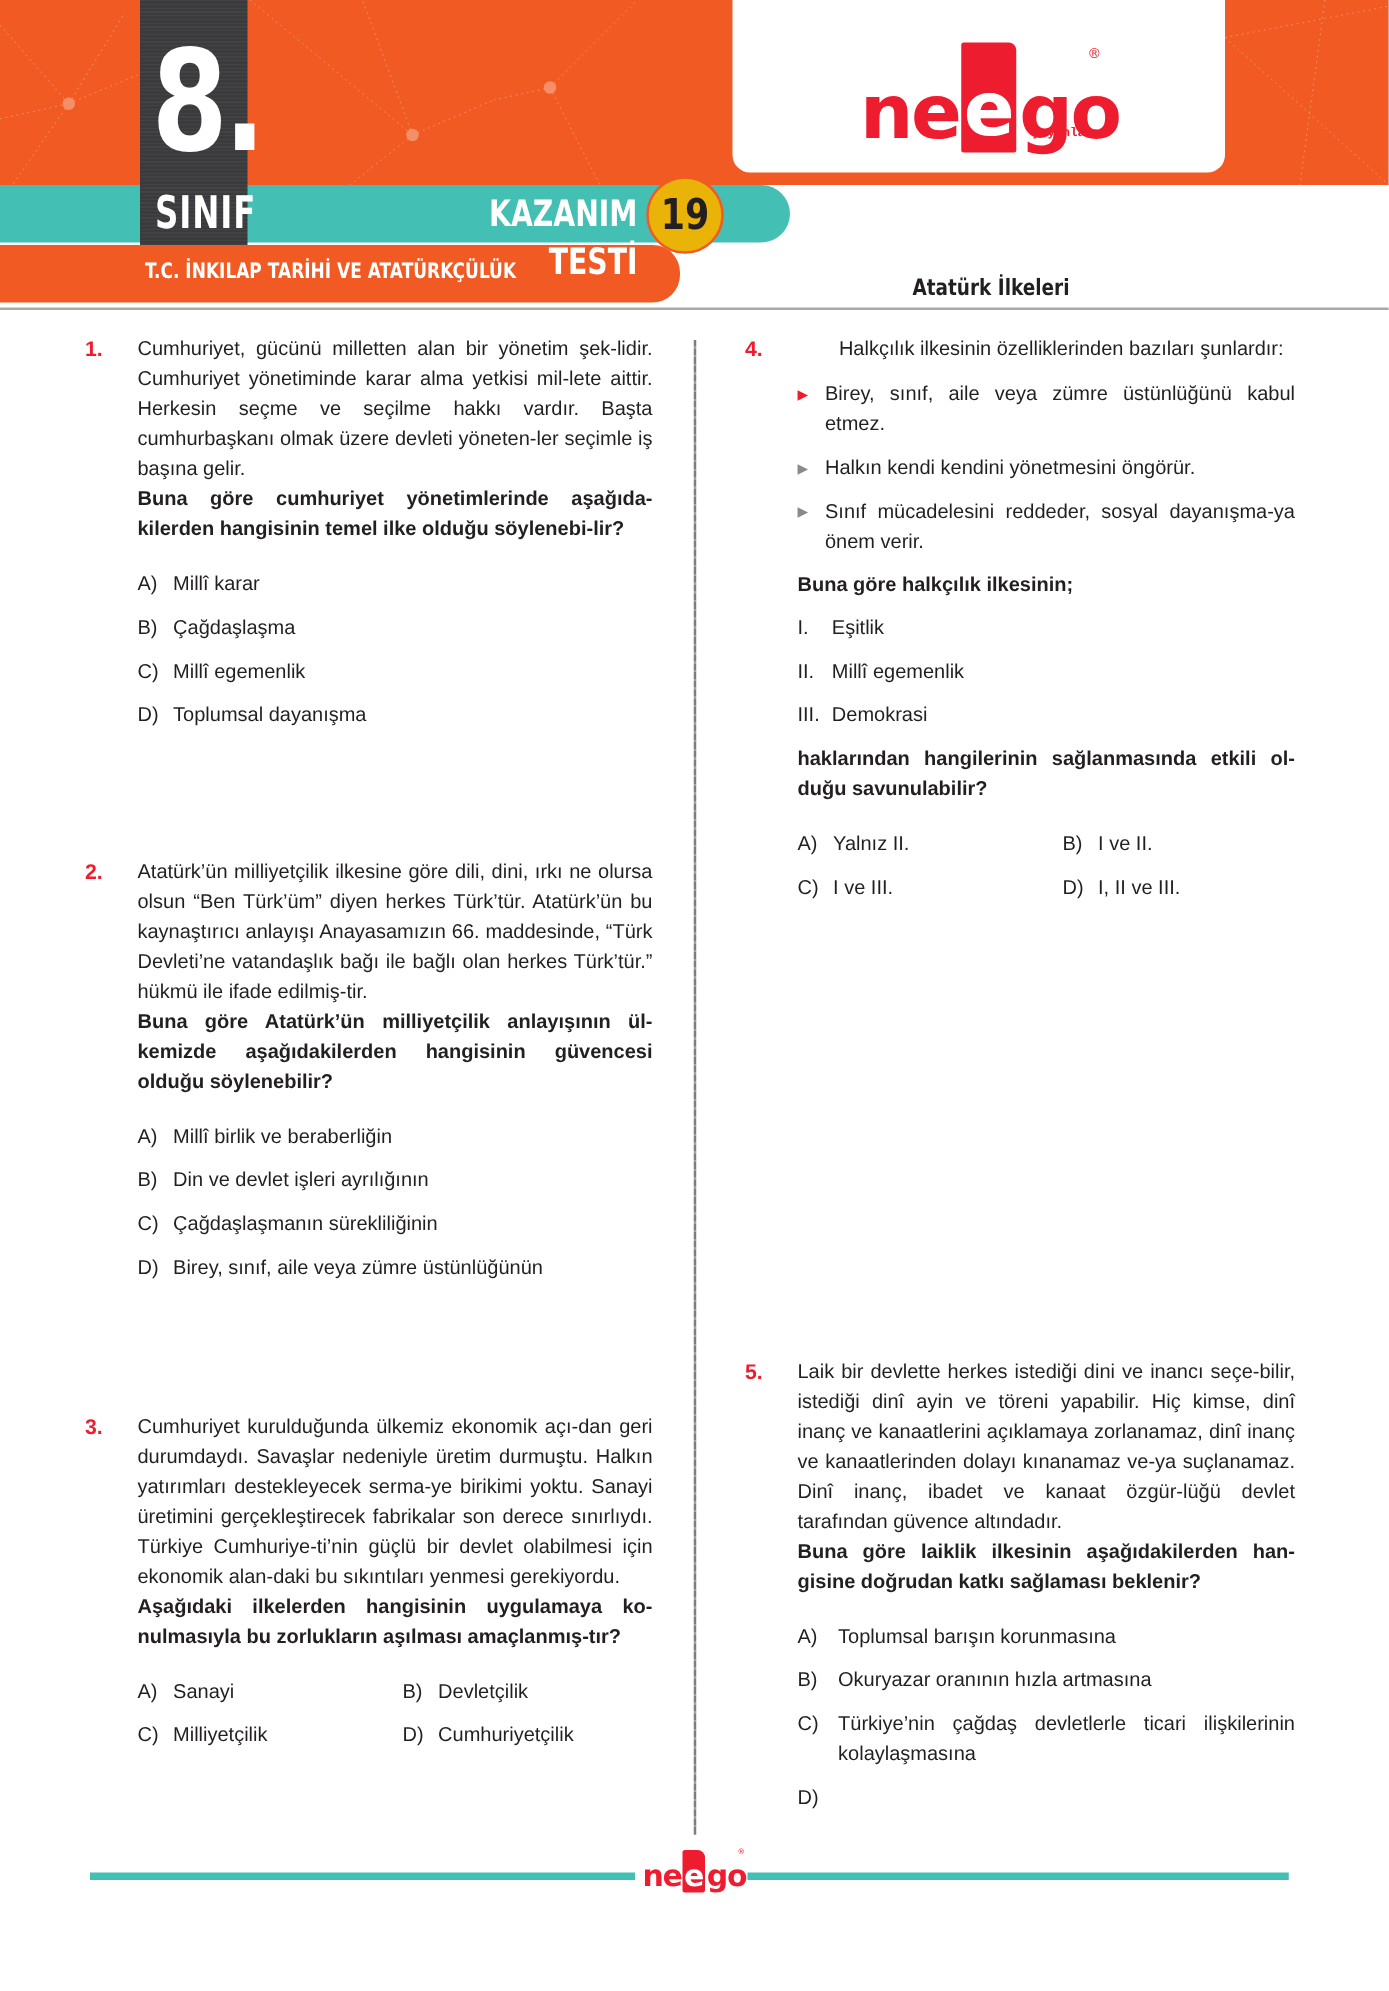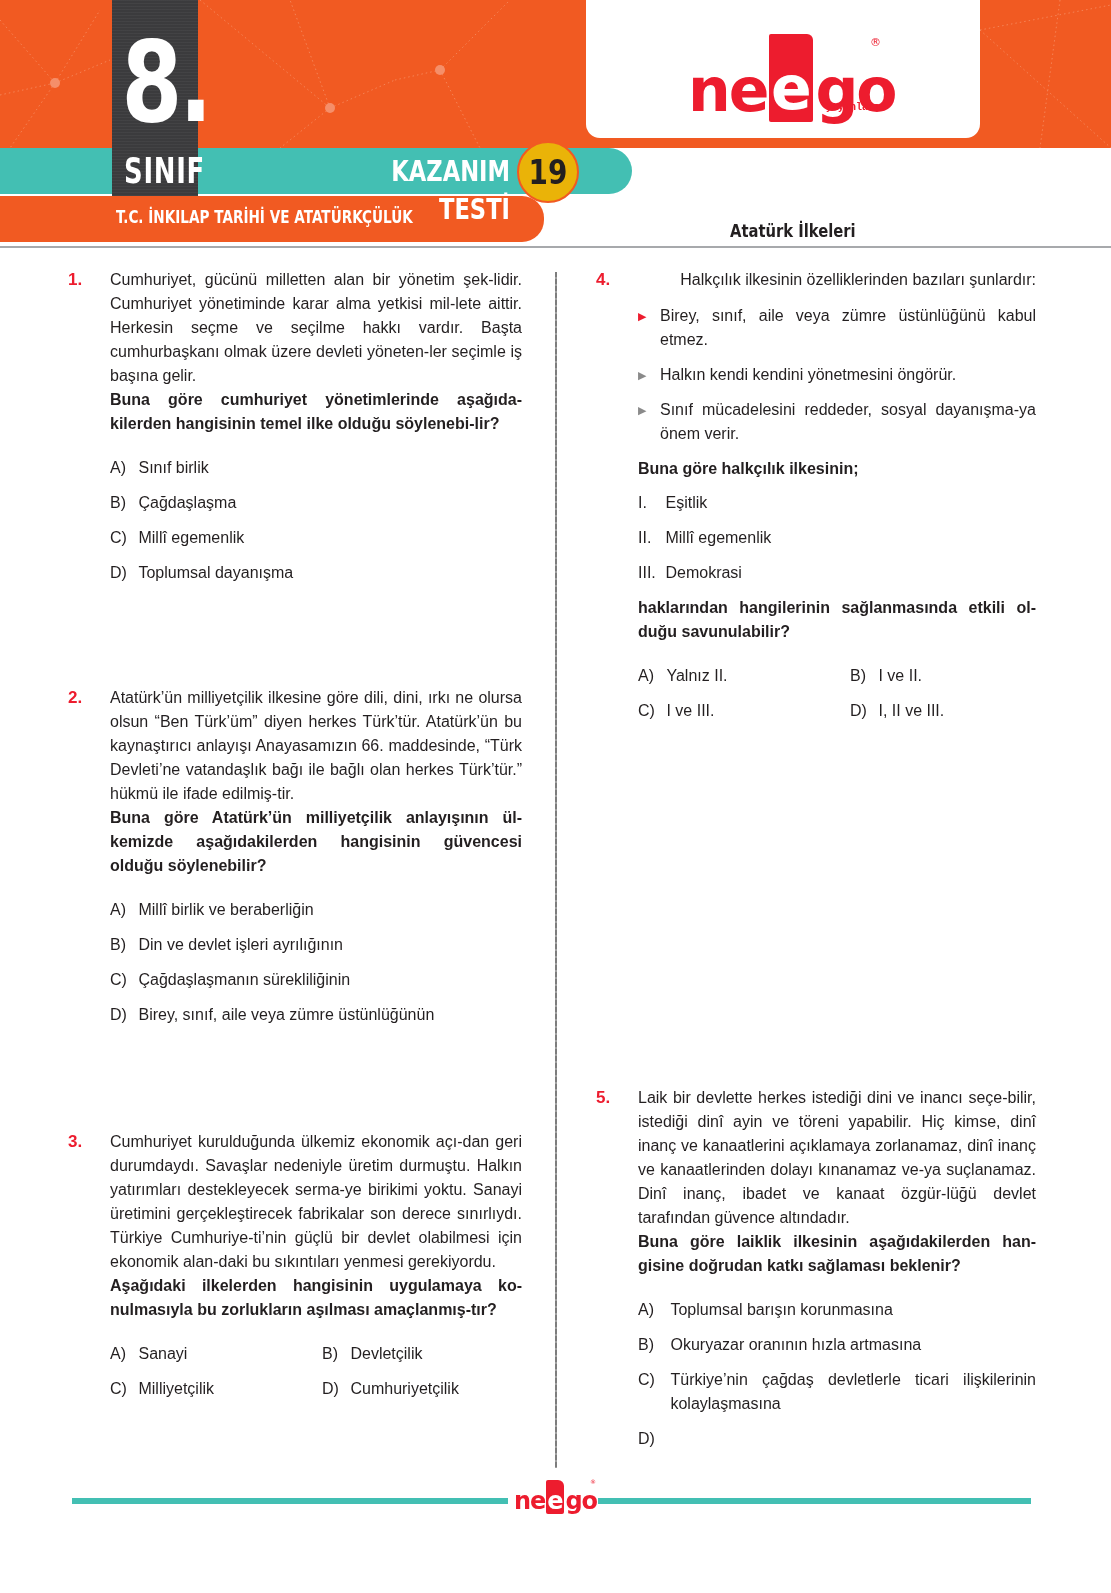--- a/index.html
+++ b/index.html
@@ -141,21 +141,21 @@
 <div class="divider"></div>
 
 <div class="col col-left">
 
   <div class="q" style="top:6px;">
     <div class="q-num">1.</div>
     <div class="q-body">
       <p>Cumhuriyet, gücünü milletten alan bir yönetim şek-lidir. Cumhuriyet yönetiminde karar alma yetkisi mil-lete aittir. Herkesin seçme ve seçilme hakkı vardır. Başta cumhurbaşkanı olmak üzere devleti yöneten-ler seçimle iş başına gelir.</p>
       <p class="stem">Buna göre cumhuriyet yönetimlerinde aşağıda-kilerden hangisinin temel ilke olduğu söylenebi-lir?</p>
       <div class="opts">
-        <div class="opt"><span class="ol">A)</span>&nbsp;<span>Sınıf birlik</span></div>
+        <div class="opt"><span class="ol">A)</span>&nbsp;<span>Millî karar</span></div>
         <div class="opt"><span class="ol">B)</span>&nbsp;<span>Çağdaşlaşma</span></div>
         <div class="opt"><span class="ol">C)</span>&nbsp;<span>Millî egemenlik</span></div>
         <div class="opt"><span class="ol">D)</span>&nbsp;<span>Toplumsal dayanışma</span></div>
       </div>
     </div>
   </div>
 
   <div class="q" style="top:424px;">
     <div class="q-num">2.</div>
     <div class="q-body">
@@ -183,21 +183,21 @@
       </div>
     </div>
   </div>
 </div>
 
 <div class="col col-right">
 
   <div class="q" style="top:6px;">
     <div class="q-num">4.</div>
     <div class="q-body">
-      <p style="text-align:right;margin-left:24px;">Halkçılık ilkesinin özelliklerinden bazıları şunlardır:</p>
+      <p style="text-align:center;margin-left:24px;">Halkçılık ilkesinin özelliklerinden bazıları şunlardır:</p>
       <div class="bullets">
         <div class="bullet">
             <span class="tri red">▶</span>
             <span>Birey, sınıf, aile veya zümre üstünlüğünü kabul etmez.</span>
           </div>
         <div class="bullet">
             <span class="tri">▶</span>
             <span>Halkın kendi kendini yönetmesini öngörür.</span>
           </div>
         <div class="bullet">

